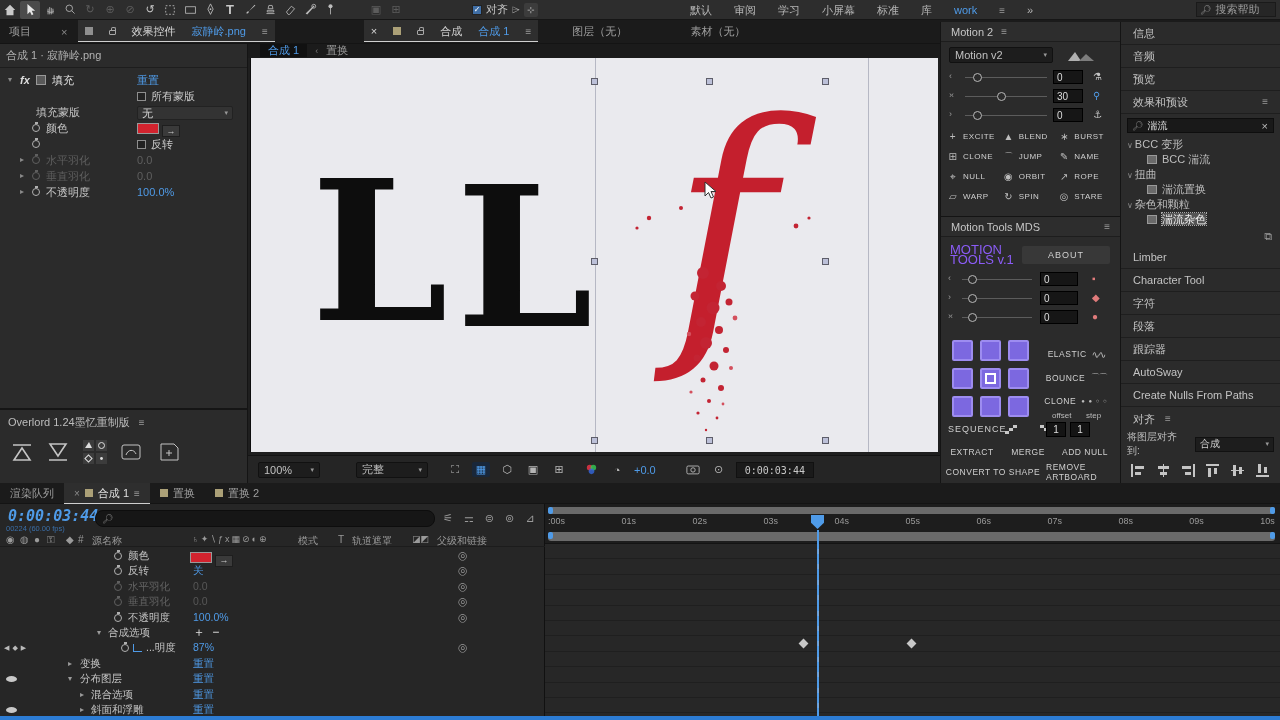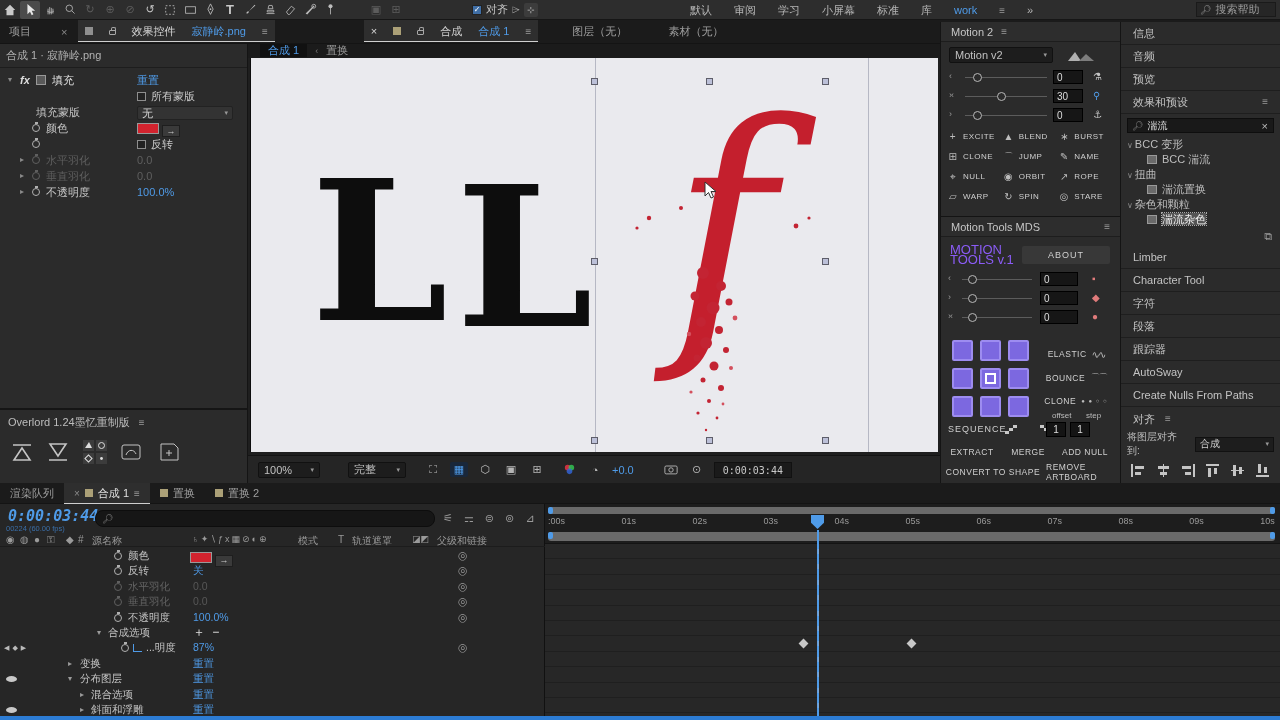--- a/index.html
+++ b/index.html
@@ -292,21 +292,21 @@
       <span class="x">×</span>
       <span class="chipsq"></span>
       <span class="lock"></span>
       <span>合成</span>
       <span class="blue">合成 1</span>
       <span class="menuicon">≡</span>
     </span>
     <span class="ptab" style="margin-left:24px">
         <span>图层（无）</span>
       </span>
-    <span class="ptab" style="margin-left:24px">
+    <span class="ptab" style="margin-left:46px">
         <span>素材（无）</span>
       </span>
   </div>
 
   
   <div class="abs" id="ecp">
     <div class="bc">合成 1 · 寂静岭.png</div>
     <div class="ecrow" style="margin-top:4px">
       <span class="tw" style="left:8px">▾</span>
       <span style="position:absolute;left:20px;font-style:italic;font-weight:bold;color:#ddd">fx</span>
@@ -455,21 +455,21 @@
     <svg width="15" height="20" viewBox="0 0 15 20">
         <path d="M2 1v14l3.5-3.5L8 17l2.5-1-2.5-5.5H13z" fill="#fff" stroke="#333"></path>
       </svg>
   </div>
 
   <div class="abs" id="vbottom">
     <span class="vdd" style="width:62px">
         <span>100%</span>
         <span style="font-size:7px;color:#999">▾</span>
       </span>
-    <span class="vdd" style="width:58px;margin-left:20px">
+    <span class="vdd" style="width:72px;margin-left:28px">
         <span>完整</span>
         <span style="font-size:7px;color:#999">▾</span>
       </span>
     <span class="vico" style="margin-left:10px">⛶</span>
     <span class="vico on">▦</span>
     <span class="vico">⬡</span>
     <span class="vico">▣</span>
     <span class="vico">⊞</span>
     <span class="vico" style="margin-left:6px">
         <svg width="13" height="13" viewBox="0 0 14 14">

